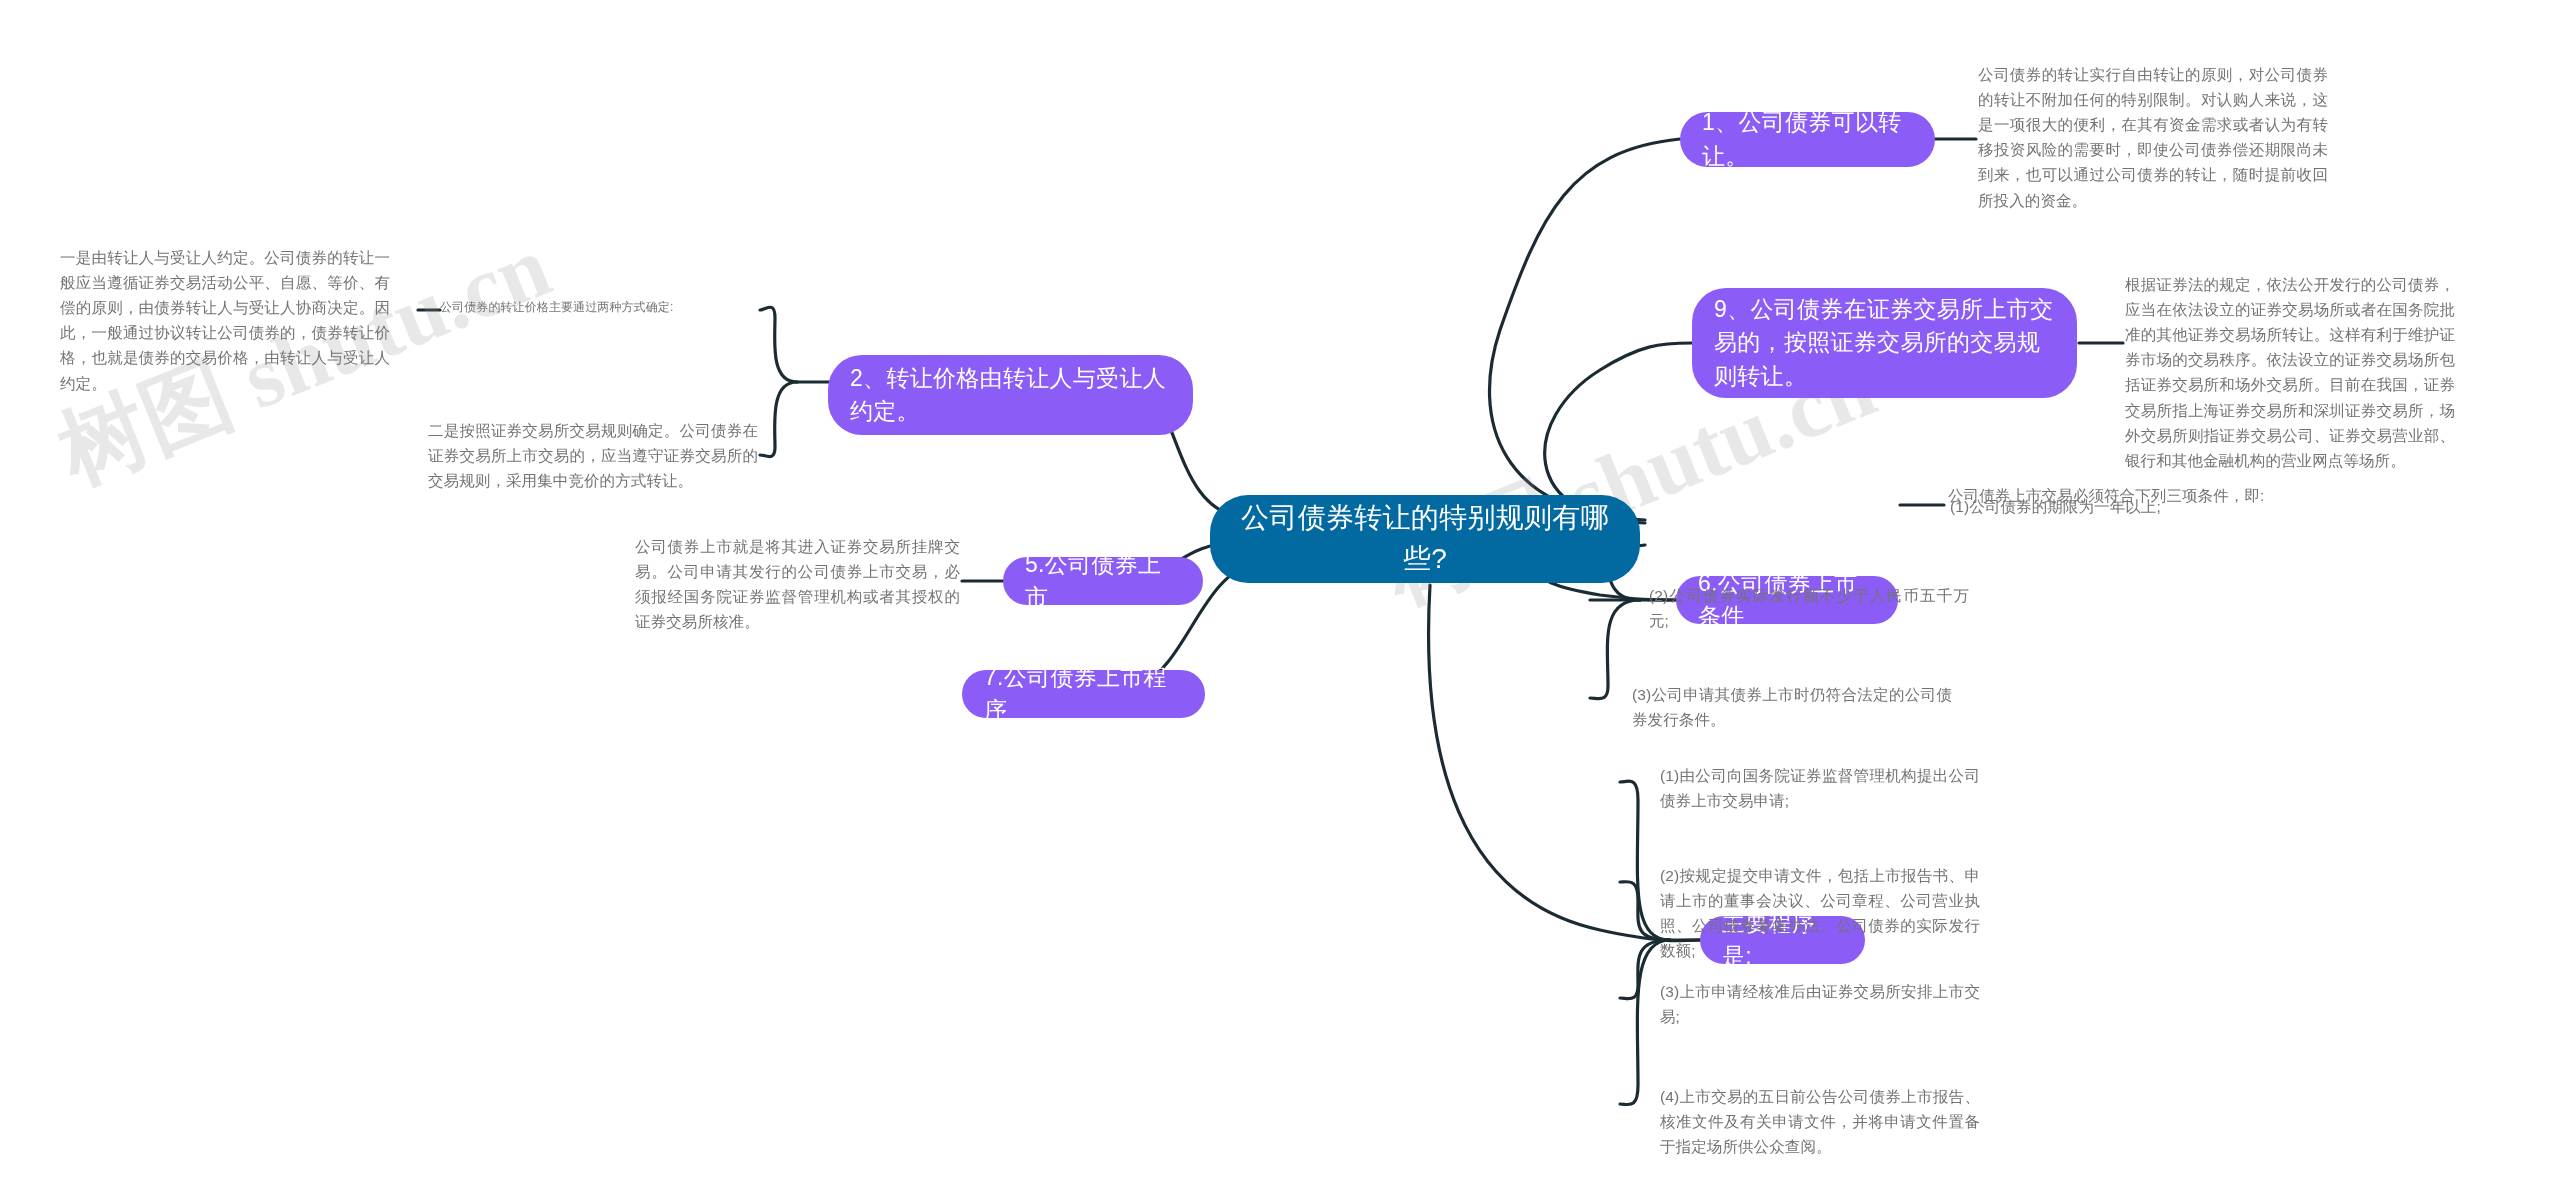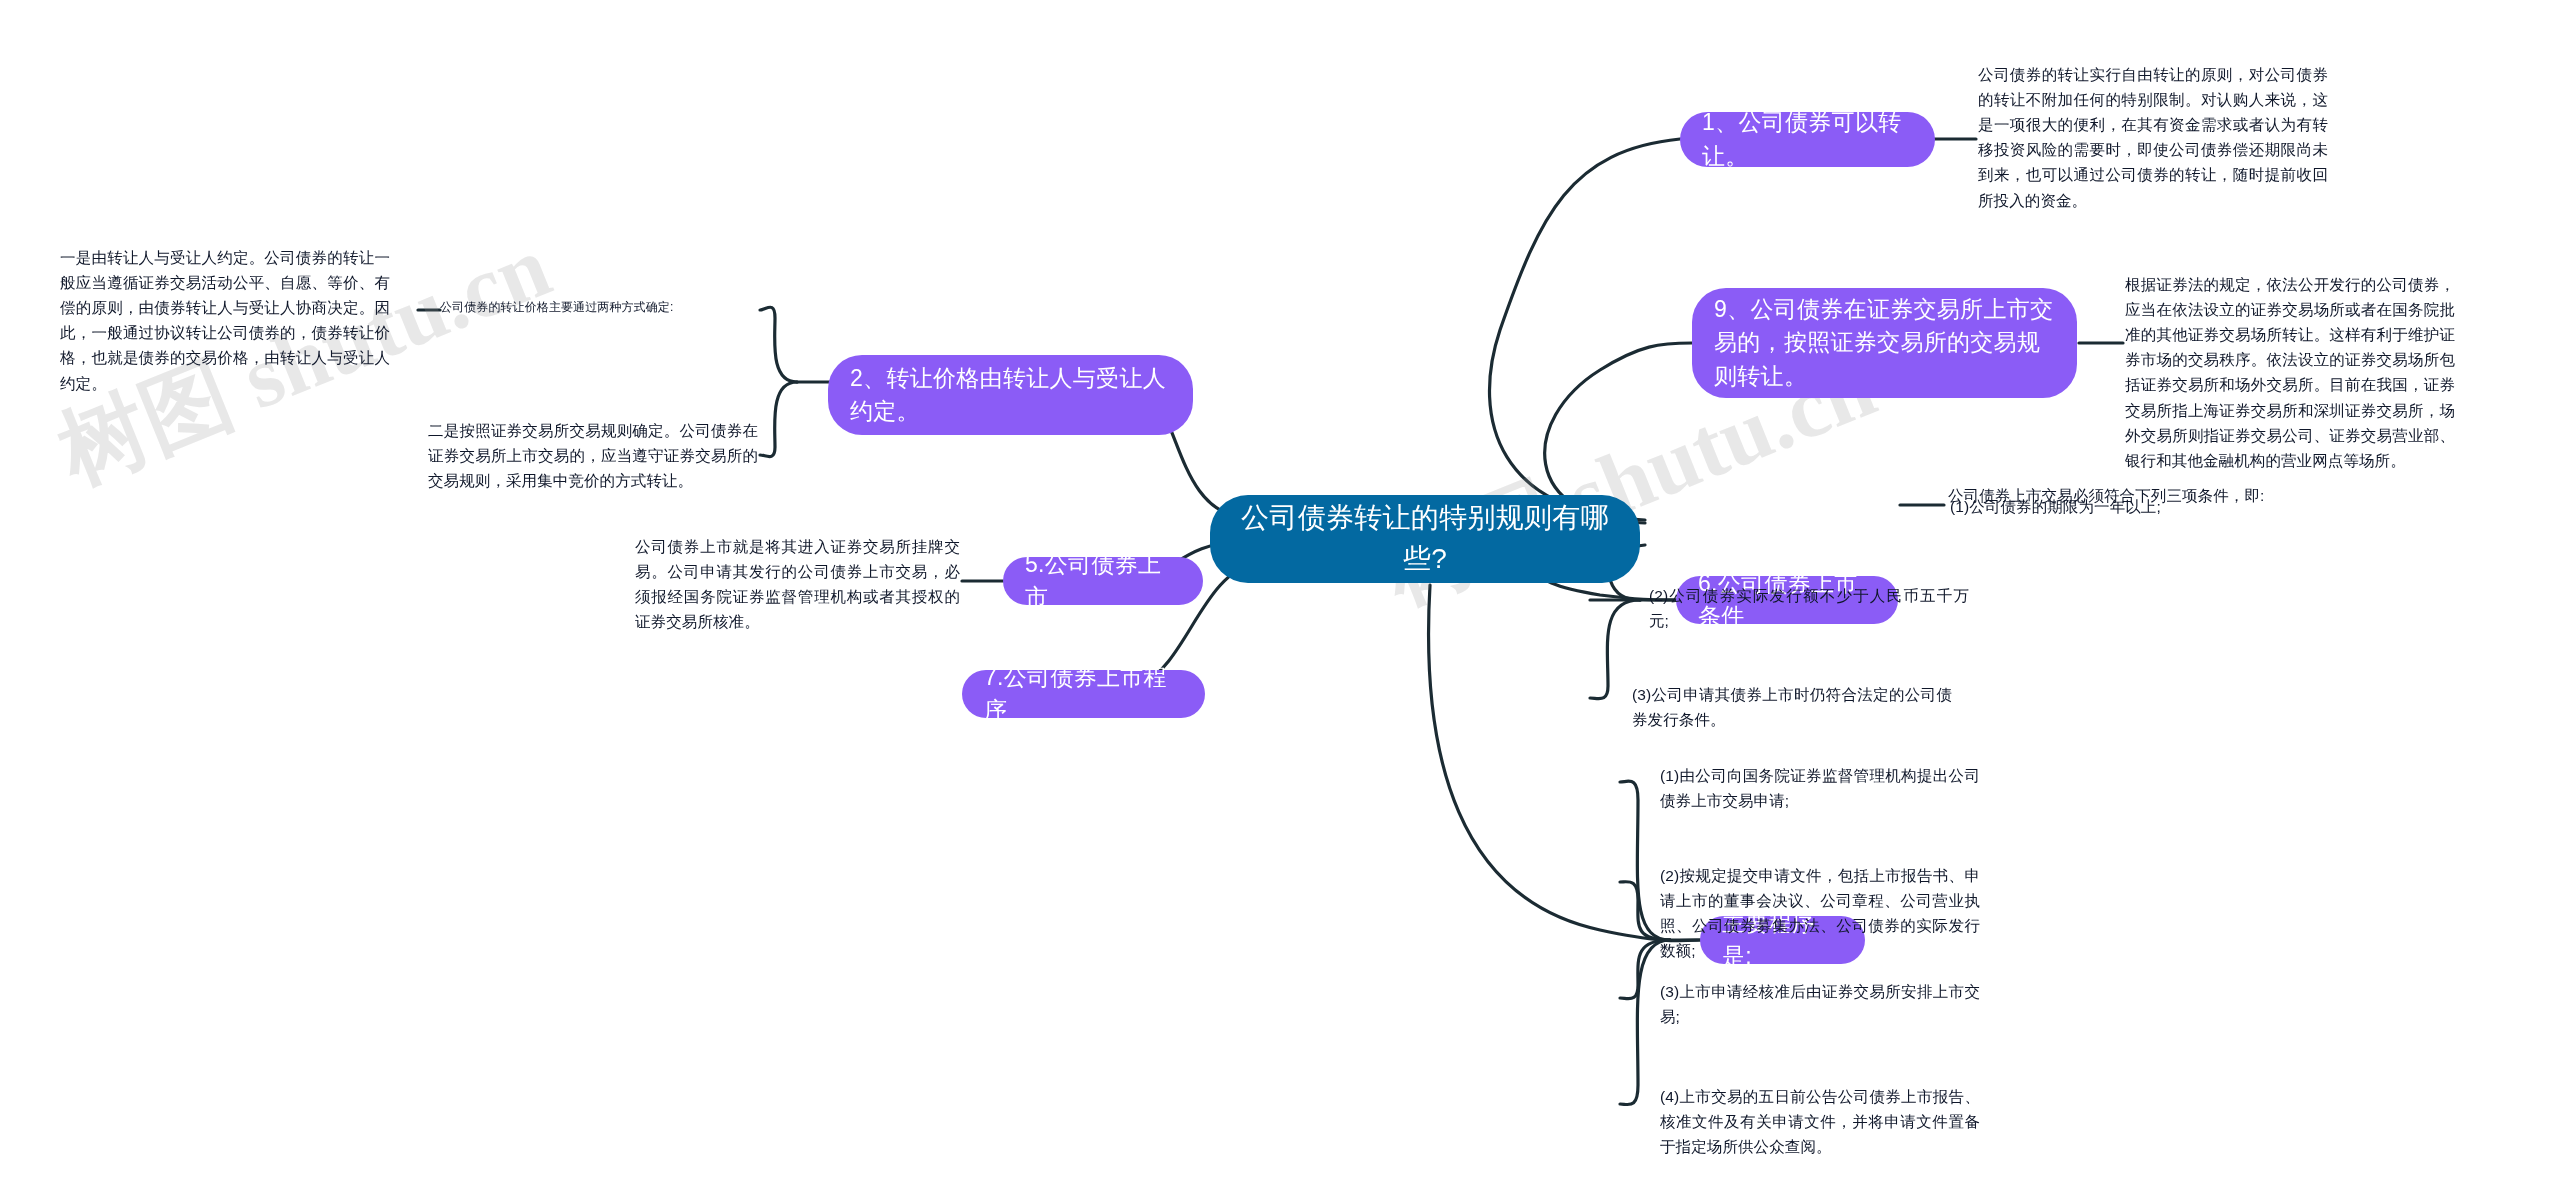--- a/index.html
+++ b/index.html
@@ -65,21 +65,21 @@
     border-radius: 38px;
   }
   .node-main {
     background: #8b5cf6;
     font-size: 23px;
     border-radius: 34px;
   }
   .leaf {
     position: absolute;
     box-sizing: border-box;
-    color: #0f172a;
+    color: #737373;
     font-size: 15.5px;
     line-height: 1.62;
     letter-spacing: 0.1px;
     text-align: justify;
   }
   .leaf-lg {
     font-size: 12px;
     line-height: 1.6;
   }
 </style>

